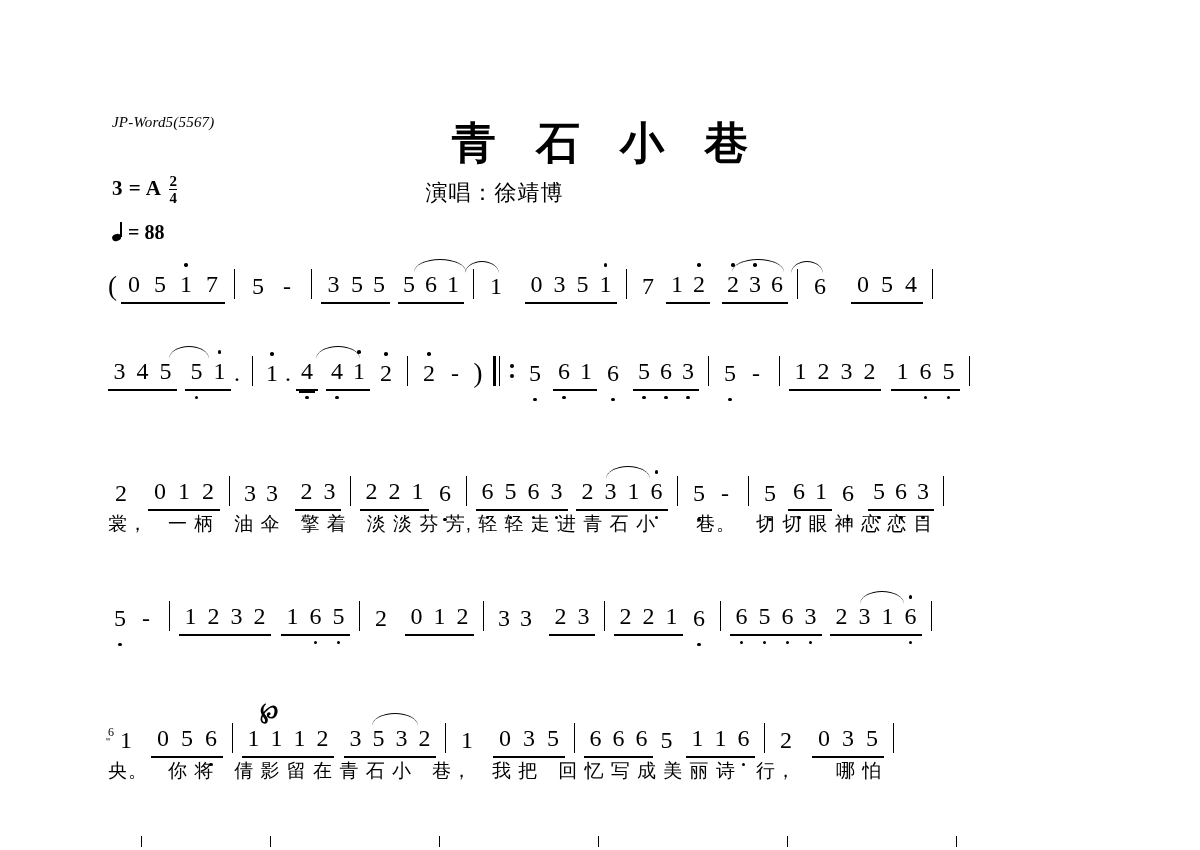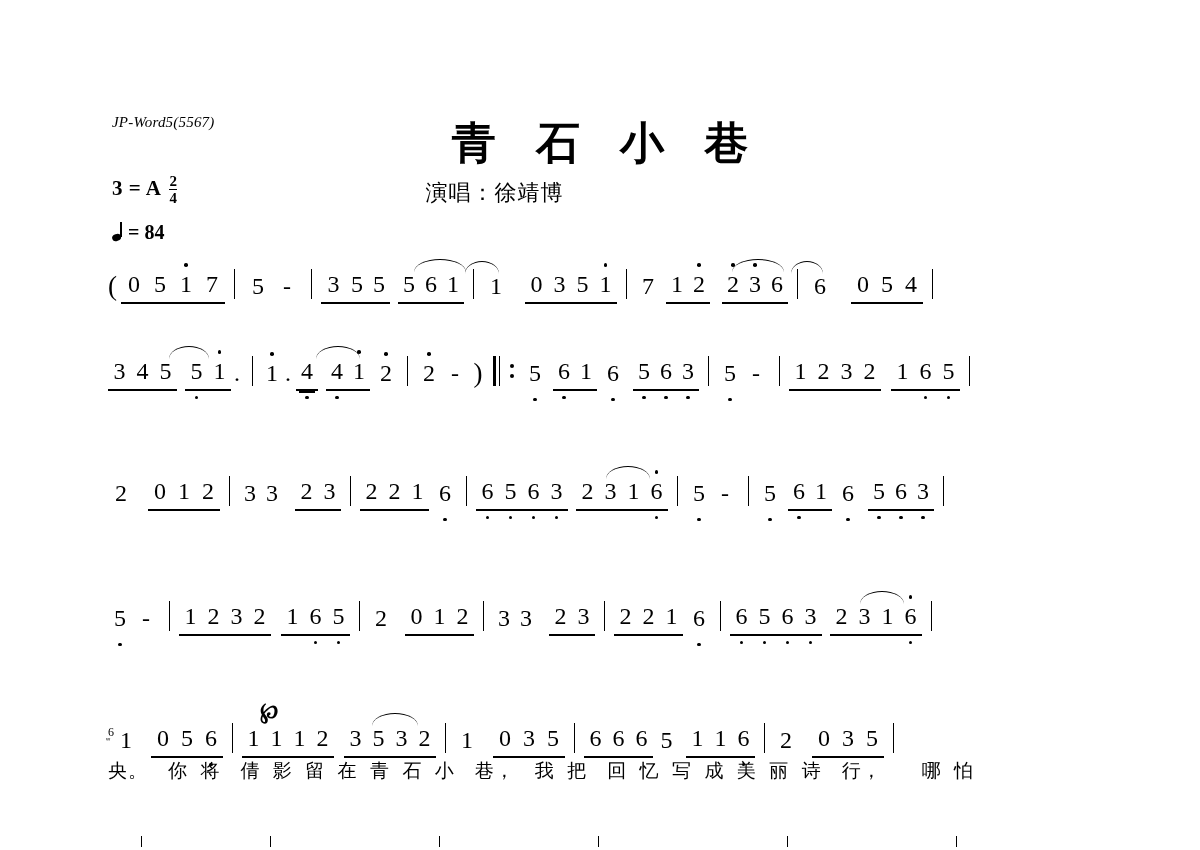--- a/index.html
+++ b/index.html
@@ -286,21 +286,21 @@
   <div class="keybox">
     <div class="keyline">
       <span>3 = A</span>
       <span class="meter">
         <span class="num">2</span>
         <span class="den">4</span>
       </span>
     </div>
     <div class="tempo">
       <span class="qnote"></span>
-      <span>= 84</span>
+      <span>= 88</span>
     </div>
   </div>
 
   <div class="system" style="top:258px;">
     <div class="notes">
       <span class="tok" style="font-size:27px;padding-bottom:4px;">(</span>
       <span class="seg beam1" style="margin-left:4px;">
         <span class="tok" style="width:26px">0</span>
         <span class="tok" style="width:26px">5</span>
         <span class="tok dotup" style="width:26px">1</span>
@@ -479,20 +479,21 @@
         </span>
         <span class="tok dotdn" style="width:24px;margin-left:4px;">6</span>
         <span class="seg beam1" style="margin-left:8px;">
           <span class="tok dotdn" style="width:22px">5</span>
           <span class="tok dotdn" style="width:22px">6</span>
           <span class="tok dotdn" style="width:22px">3</span>
         </span>
       </span>
       <span class="bar"></span>
     </div>
+    <div class="lyr" style="letter-spacing:1px;">裳，　一 柄　油 伞　擎 着　淡 淡 芬 芳, 轻 轻 走 进 青 石 小　　巷。　切 切 眼 神 恋 恋 目</div>
   </div>
 
   <div class="system" style="top:590px;">
     <div class="notes">
       <span class="tok dotdn" style="width:24px">5</span>
       <span class="tok" style="width:28px">-</span>
       <span class="bar"></span>
       <span class="seg">
         <span class="seg beam1">
           <span class="tok" style="width:23px">1</span>
@@ -605,21 +606,21 @@
       </span>
       <span class="bar"></span>
       <span class="tok" style="width:24px">2</span>
       <span class="seg beam1" style="margin-left:14px;">
         <span class="tok" style="width:24px">0</span>
         <span class="tok" style="width:24px">3</span>
         <span class="tok" style="width:24px">5</span>
       </span>
       <span class="bar"></span>
     </div>
-    <div class="lyr" style="letter-spacing:1px;font-family:Liberation Mono, monospace;">央。　你 将　倩 影 留 在 青 石 小　巷，　我 把　回 忆 写 成 美 丽 诗　行，　　哪 怕</div>
+    <div class="lyr" style="letter-spacing:1px;">央。　你 将　倩 影 留 在 青 石 小　巷，　我 把　回 忆 写 成 美 丽 诗　行，　　哪 怕</div>
   </div>
 
   <div class="system" style="top:836px;">
     <div class="notes" style="height:16px;overflow:hidden;">
       <span class="tok" style="width:24px">&nbsp;</span>
       <span class="bar"></span>
       <span class="tok" style="width:110px">&nbsp;</span>
       <span class="bar"></span>
       <span class="tok" style="width:150px">&nbsp;</span>
       <span class="bar"></span>

